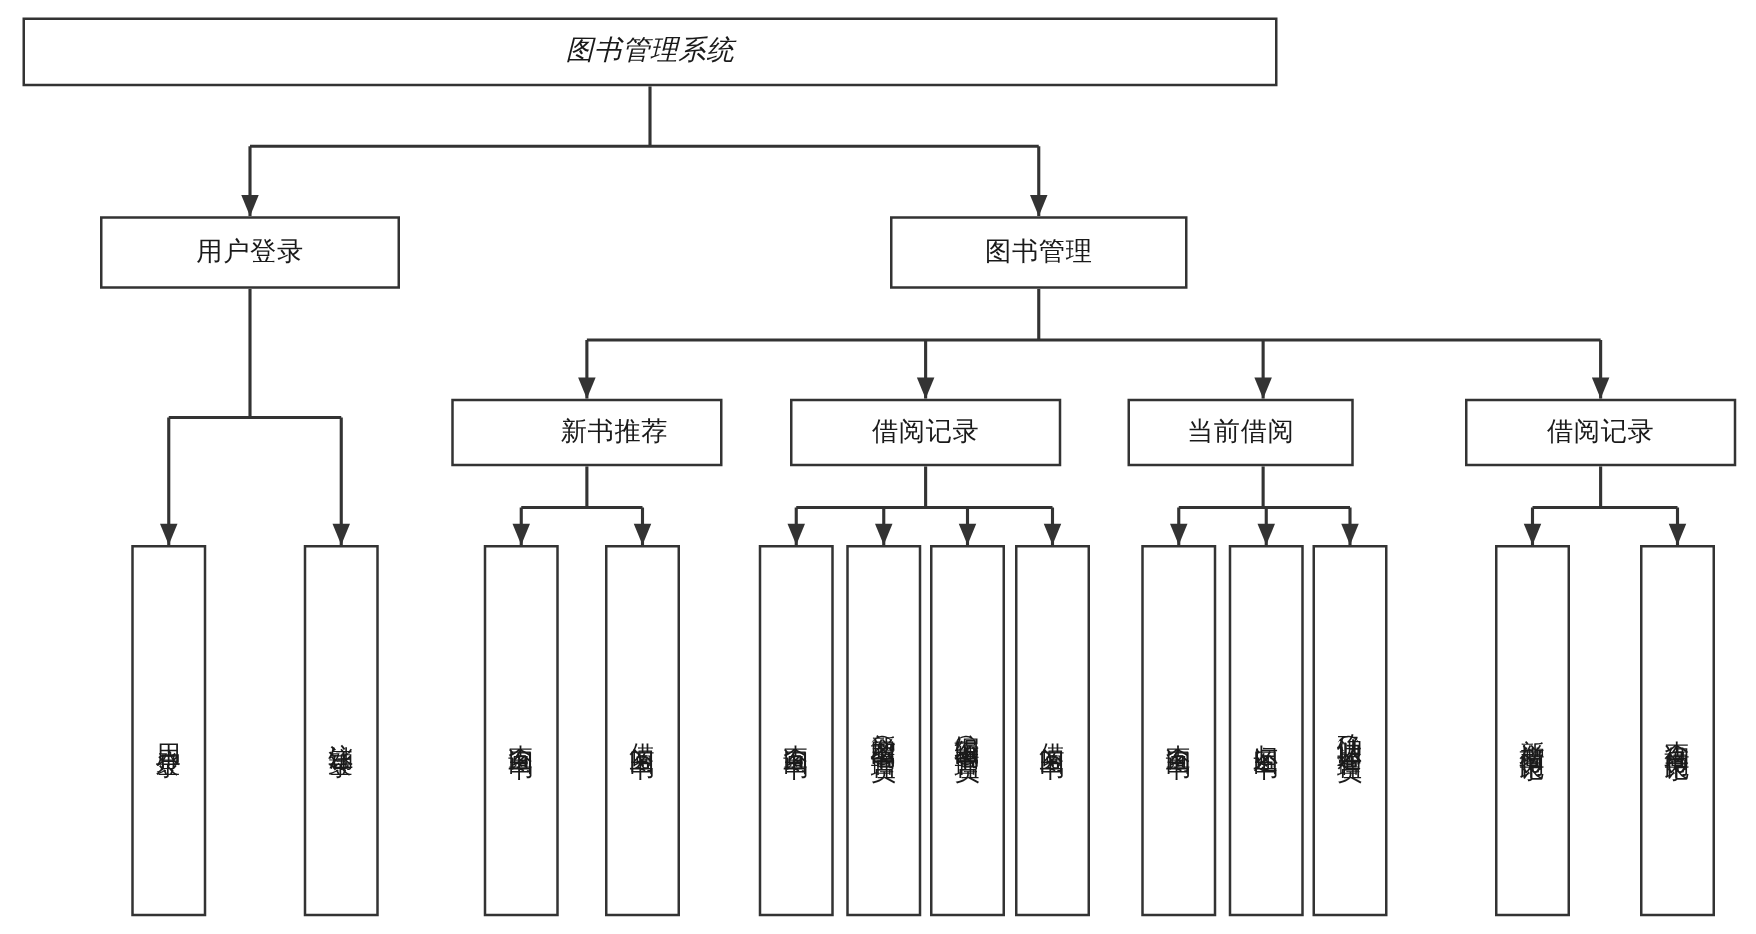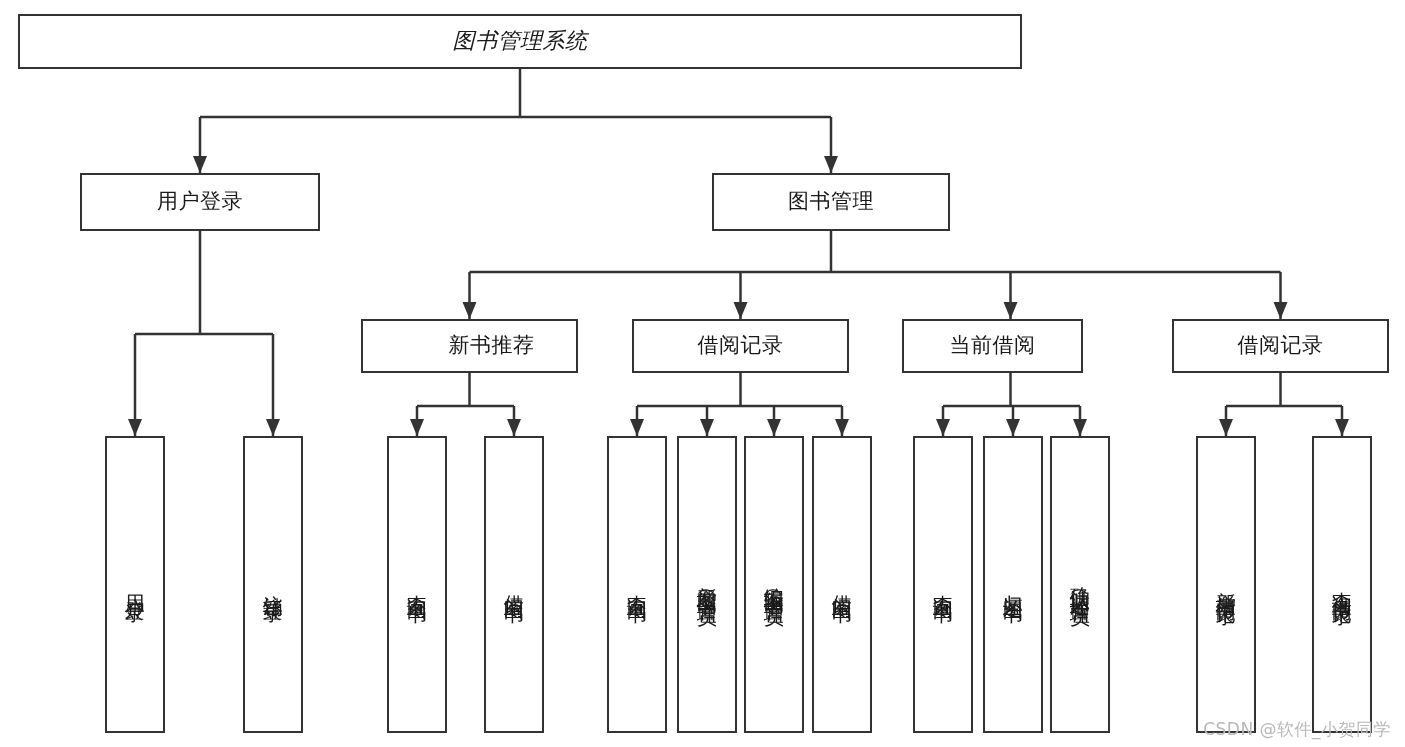--- a/index.html
+++ b/index.html
@@ -178,14 +178,13 @@
         <span class="node-label">确认归还（管理员）</span>
       </div>
       <div class="node-box vertical" style="left: 1196px; top: 436px; width: 60px; height: 297px;">
         <span class="node-label">新增借阅记录</span>
       </div>
       <div class="node-box vertical" style="left: 1312px; top: 436px; width: 60px; height: 297px;">
         <span class="node-label">查询借阅记录</span>
       </div>
     </div>
 
-  <div class="watermark">CSDN @软件_小贺同学</div>
 </div>
 
 </body></html>

